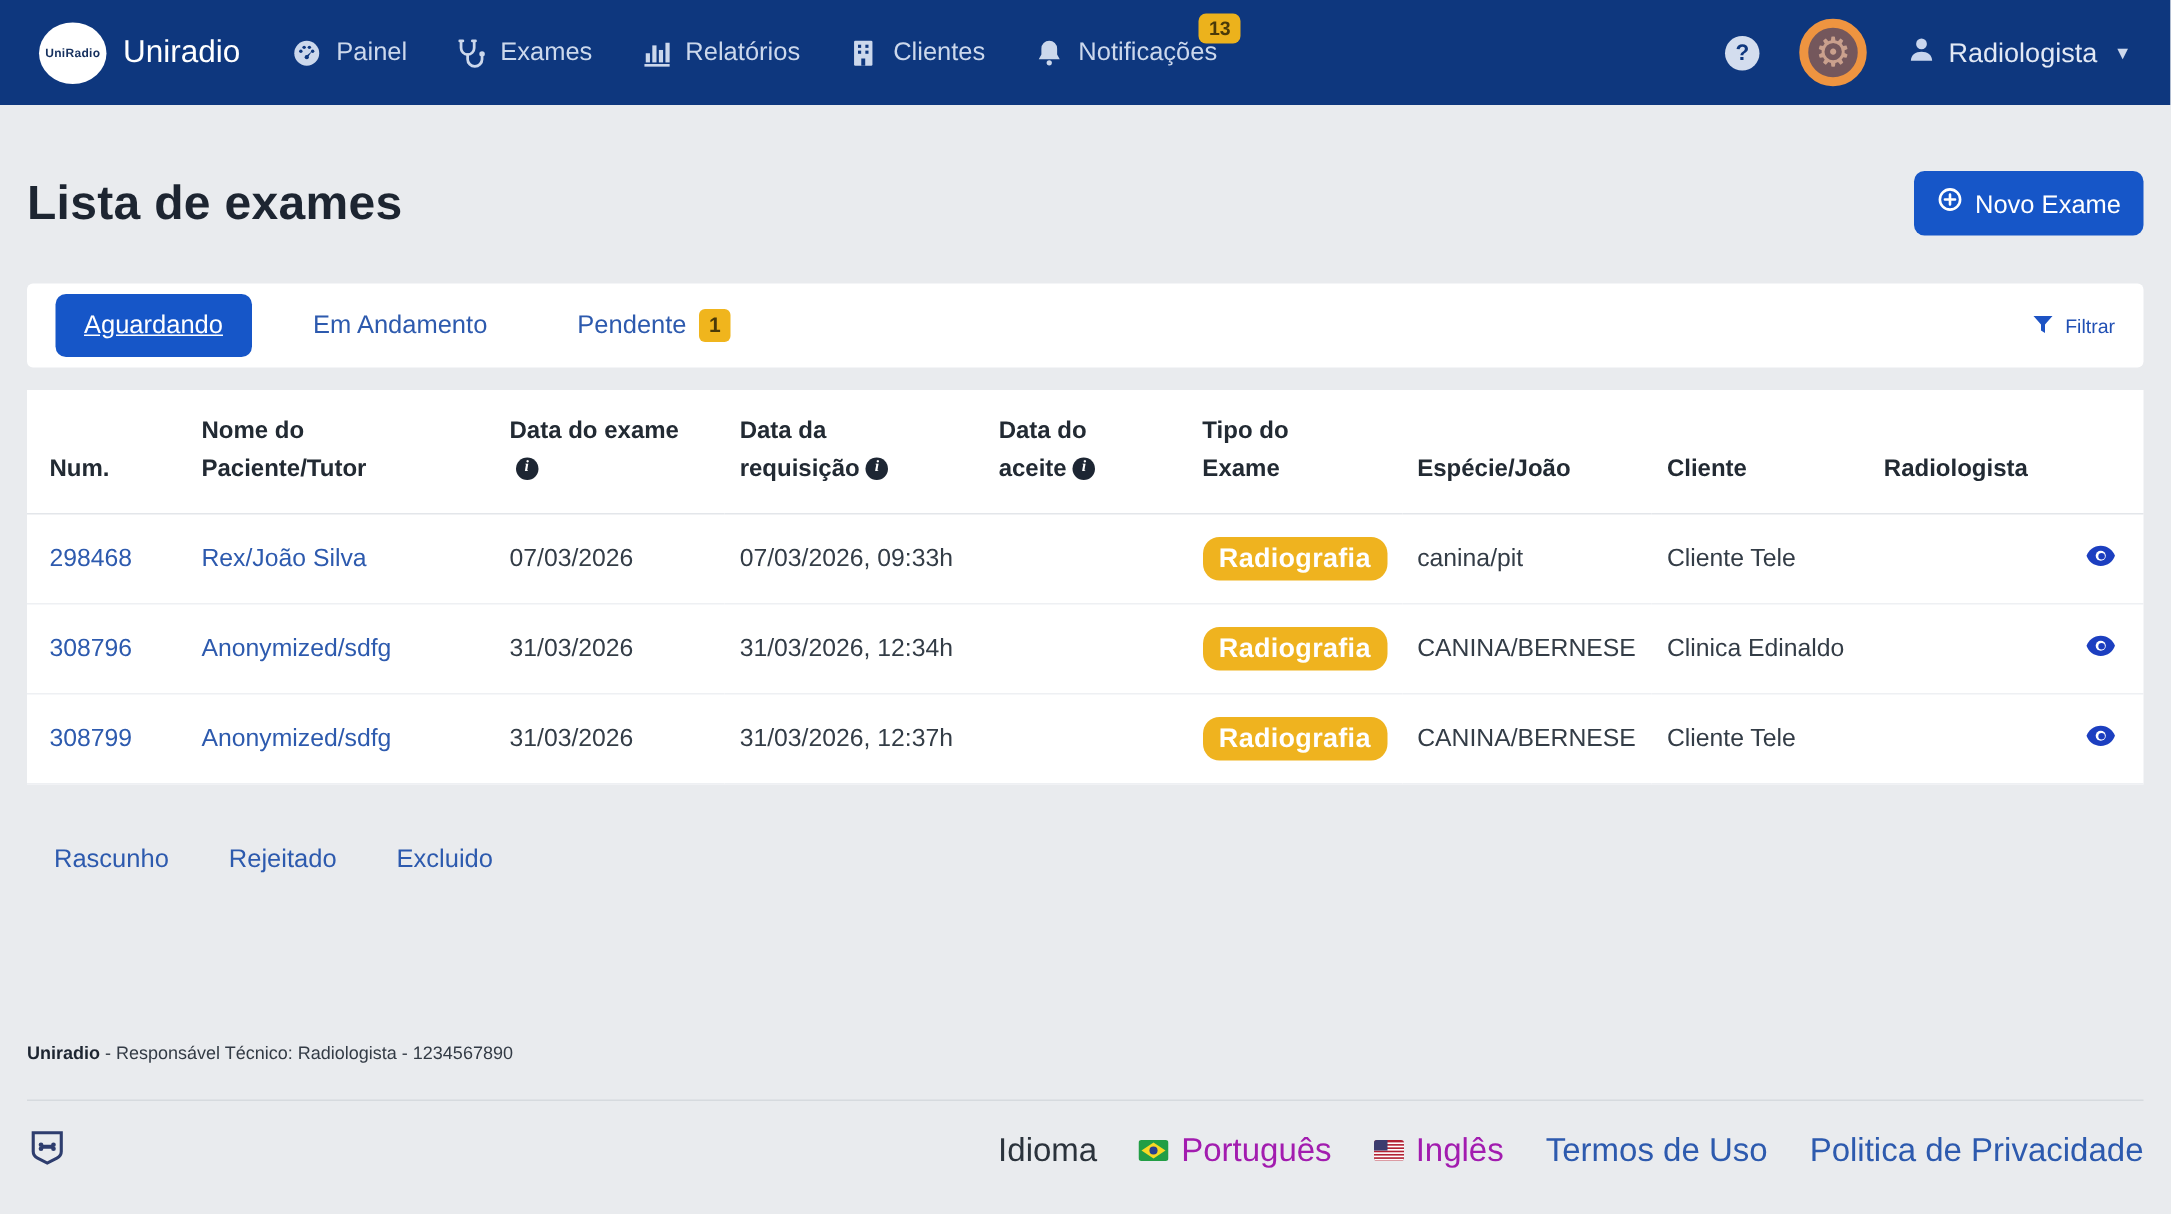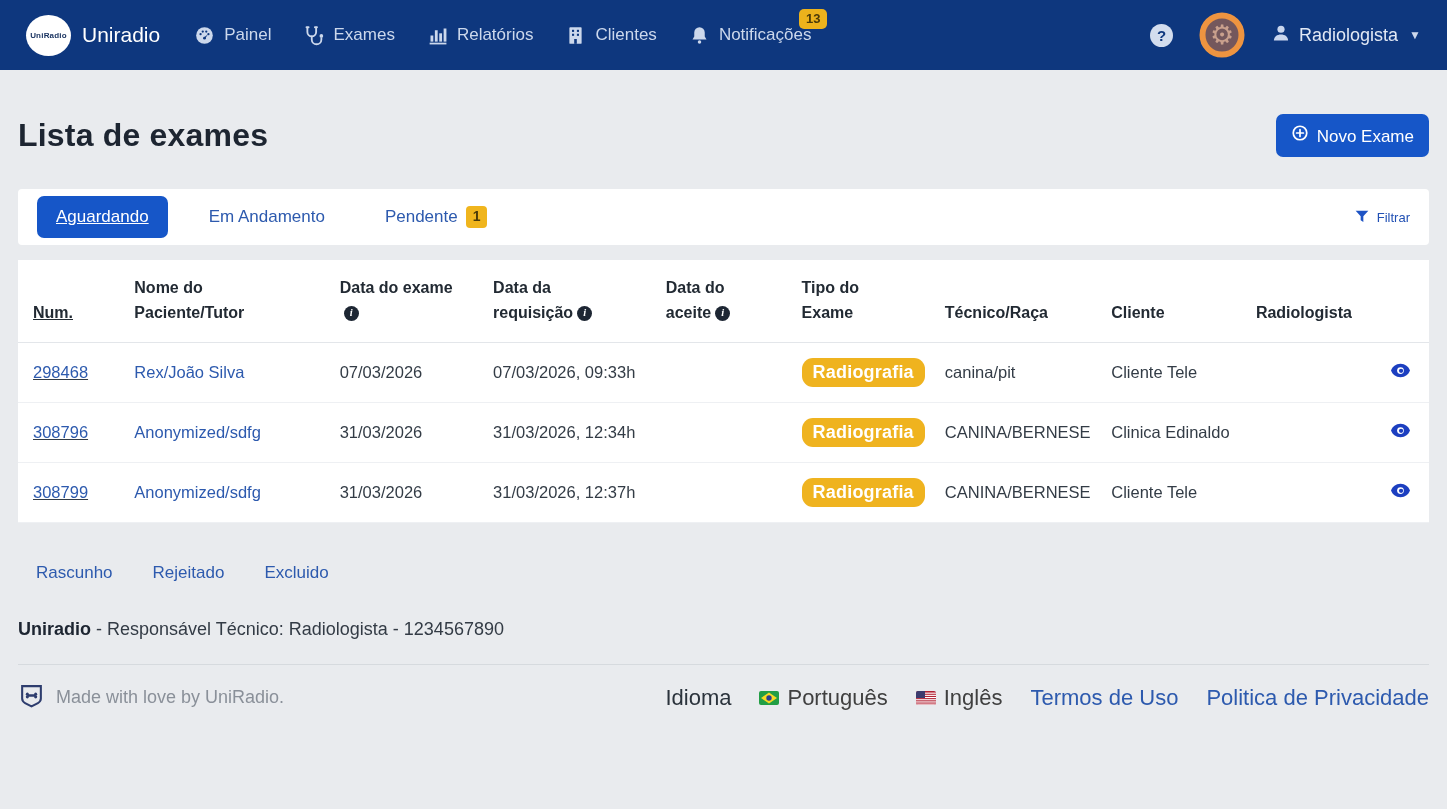--- a/index.html
+++ b/index.html
@@ -86,21 +86,21 @@
   }
   
   .table-card{ background:#fff; }
   table{ width:100%; border-collapse:collapse; }
   thead th{
     text-align:left; vertical-align:bottom;
     font-size:16px; font-weight:bold; color:#222a33;
     padding:16px 10px 16px 10px; line-height:1.55;
     border-bottom:1px solid #e3e6ea;
   }
-  thead th:first-child, tbody td:first-child{ padding-left:15px;text-decoration:underline; }
+  thead th:first-child, tbody td:first-child{ padding-left:15px; }
   tbody td{
     font-size:16.5px; color:#333c46;
     padding:15px 10px; border-bottom:1px solid #eef0f3;
     vertical-align:middle;
   }
   a.cell-link{ color:#2d5aae; cursor:pointer; }
   .info-dot{
     display:inline-flex; width:15px; height:15px; border-radius:50%;
     background:#1d2633; color:#fff; font-size:10.5px; font-weight:bold;
     align-items:center; justify-content:center; vertical-align:middle;
@@ -111,31 +111,31 @@
     display:inline-block; background:#efb31f; color:#fff;
     font-size:18px; font-weight:bold; padding:4px 11px; border-radius:11px;
     letter-spacing:.2px;
   }
   .eye-btn{ background:none; border:none; cursor:pointer; padding:2px; }
   .col-action{ text-align:right; padding-right:16px !important; }
   
   .sec-links{ display:flex; gap:40px; margin-top:40px; padding-left:18px; }
   .sec-links a{ color:#2d5aae; font-size:17px; cursor:pointer; }
   
-  .footer-info{ margin-top:36px; font-size:18px; color:#333b45; }
+  .footer-info{ margin-top:112px; font-size:12px; color:#333b45; }
   .footer-info b{ color:#1d2531; }
   .footer-divider{ border:none; border-top:1px solid #d6dade; margin:24px 0 0 0; }
   .footer-bottom{
     display:flex; align-items:center; justify-content:space-between;
     padding:17px 0 0 0;
   }
   .made-with{ display:flex; align-items:center; gap:11px; color:#8a9099; font-size:18px; }
   .footer-right{ display:flex; align-items:center; gap:28px; font-size:22px; }
   .footer-right .idioma{ color:#2b333c; }
-  .lang{ display:flex; align-items:center; gap:8px; color:#404040; cursor:pointer; }
+  .lang{ display:flex; align-items:center; gap:8px; color:#a21caf; cursor:pointer; }
   .flink{ color:#2d5aae; cursor:pointer; }
   .flag{ display:block; border-radius:2px; }
 </style>
 </head>
 <body>
 
 <nav class="navbar">
   <div class="brand">
     <div class="logo">UniRadio</div>
     <span class="brand-name">Uniradio</span>
@@ -289,21 +289,21 @@
             <div><span>requisição</span><span class="info-dot">i</span></div>
           </th>
           <th>
             <div><span>Data do</span></div>
             <div><span>aceite</span><span class="info-dot">i</span></div>
           </th>
           <th>
             <div><span>Tipo do</span></div>
             <div><span>Exame</span></div>
           </th>
-          <th><span>Técnico/Raça</span></th>
+          <th><span>Espécie/João</span></th>
           <th><span>Cliente</span></th>
           <th><span>Radiologista</span></th>
           <th></th>
         </tr>
       </thead>
       <tbody>
         <tr>
           <td><a class="cell-link">298468</a></td>
           <td><a class="cell-link">Rex/João Silva</a></td>
           <td>07/03/2026</td>
@@ -372,21 +372,20 @@
       <span>
         <svg width="27" height="27" viewBox="0 0 26 26" fill="none" stroke="#2e3d6e" stroke-width="2">
             <path d="M4 4h18v12c0 2.2-1.1 3.4-2.8 4.3L13 23.5l-6.2-3.2C5.1 19.4 4 18.2 4 16z"></path>
             <rect x="9" y="11.7" width="8" height="2.6" rx="1.3" fill="#2e3d6e" stroke="none"></rect>
             <circle cx="9" cy="11.7" r="1.5" fill="#2e3d6e" stroke="none"></circle>
             <circle cx="9" cy="14.3" r="1.5" fill="#2e3d6e" stroke="none"></circle>
             <circle cx="17" cy="11.7" r="1.5" fill="#2e3d6e" stroke="none"></circle>
             <circle cx="17" cy="14.3" r="1.5" fill="#2e3d6e" stroke="none"></circle>
           </svg>
       </span>
-      <span>Made with love by UniRadio.</span>
     </div>
     <div class="footer-right">
       <span class="idioma">Idioma</span>
       <a class="lang">
         <svg class="flag" width="20" height="14" viewBox="0 0 20 14">
             <rect width="20" height="14" fill="#229e45"></rect>
             <polygon points="10,1.6 18,7 10,12.4 2,7" fill="#f8d924"></polygon>
             <circle cx="10" cy="7" r="2.7" fill="#2a3f8f"></circle>
           </svg>
         <span>Português</span>

